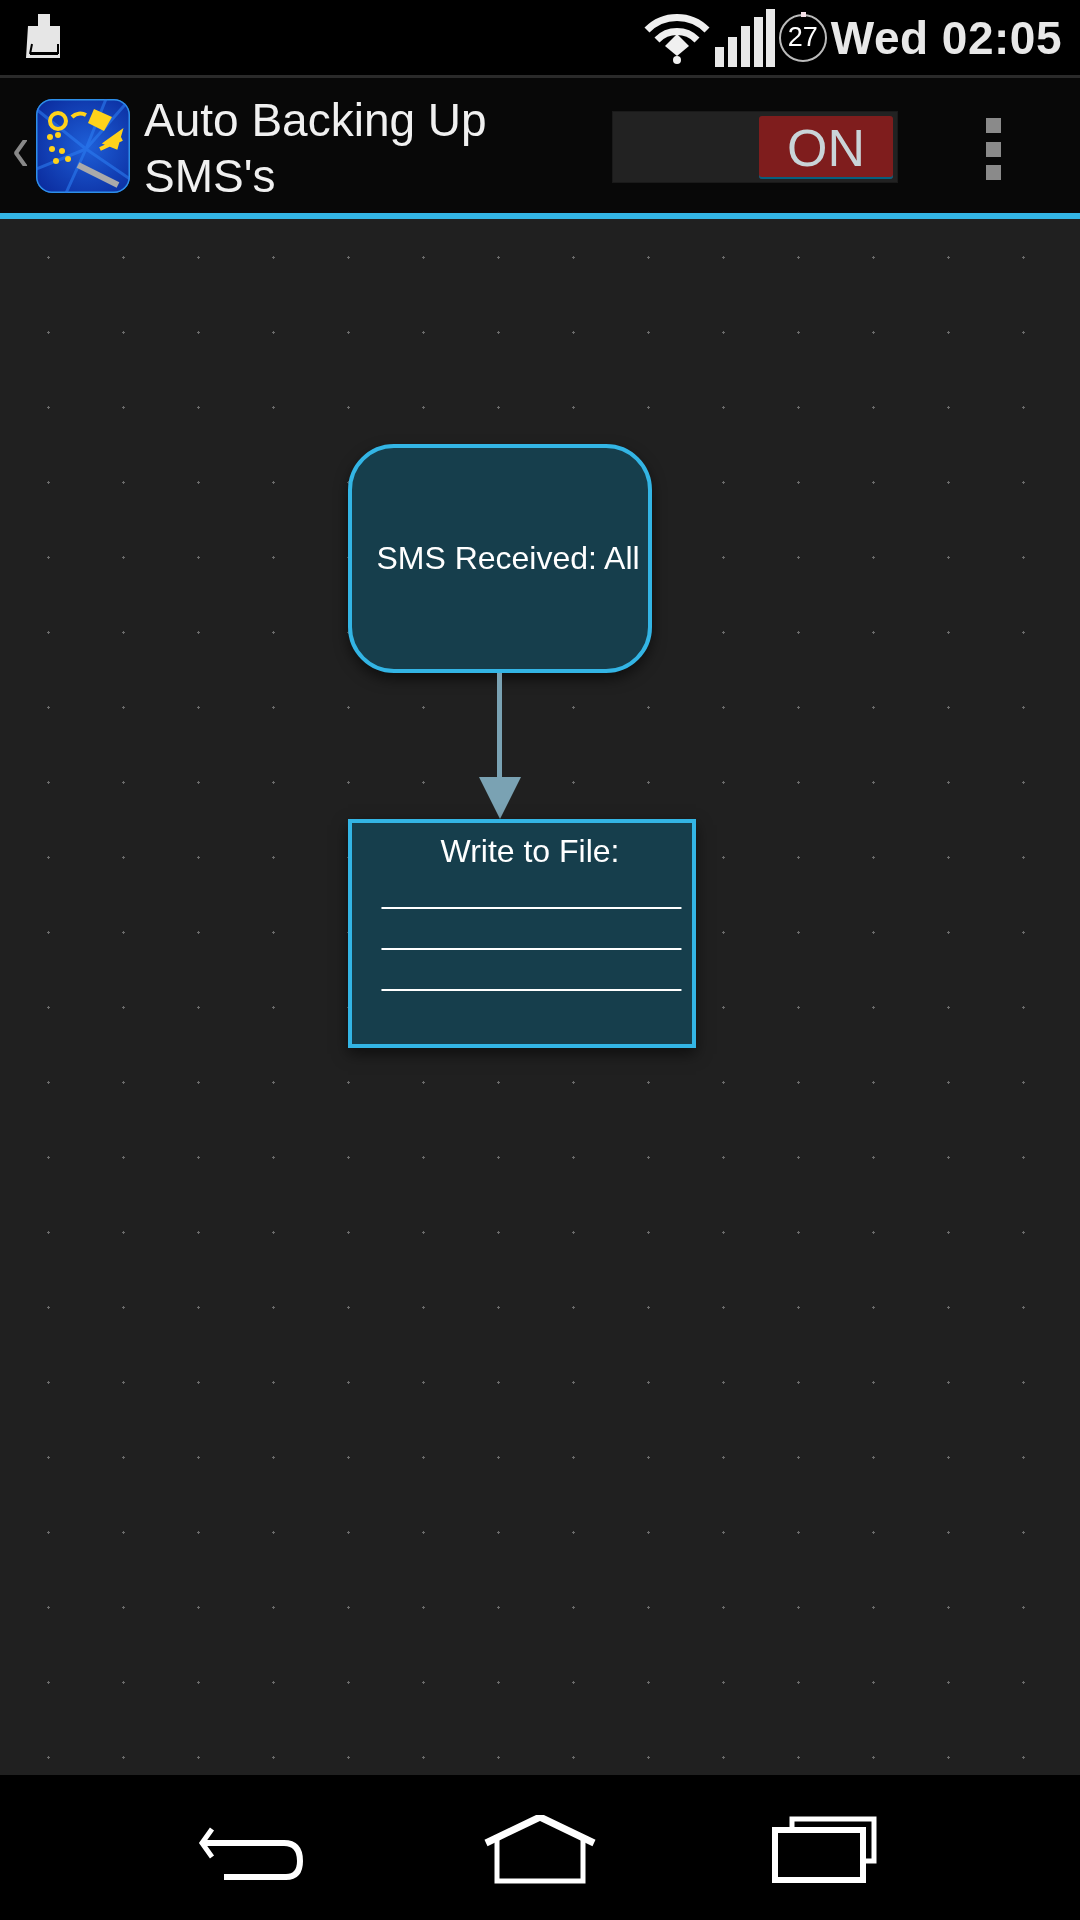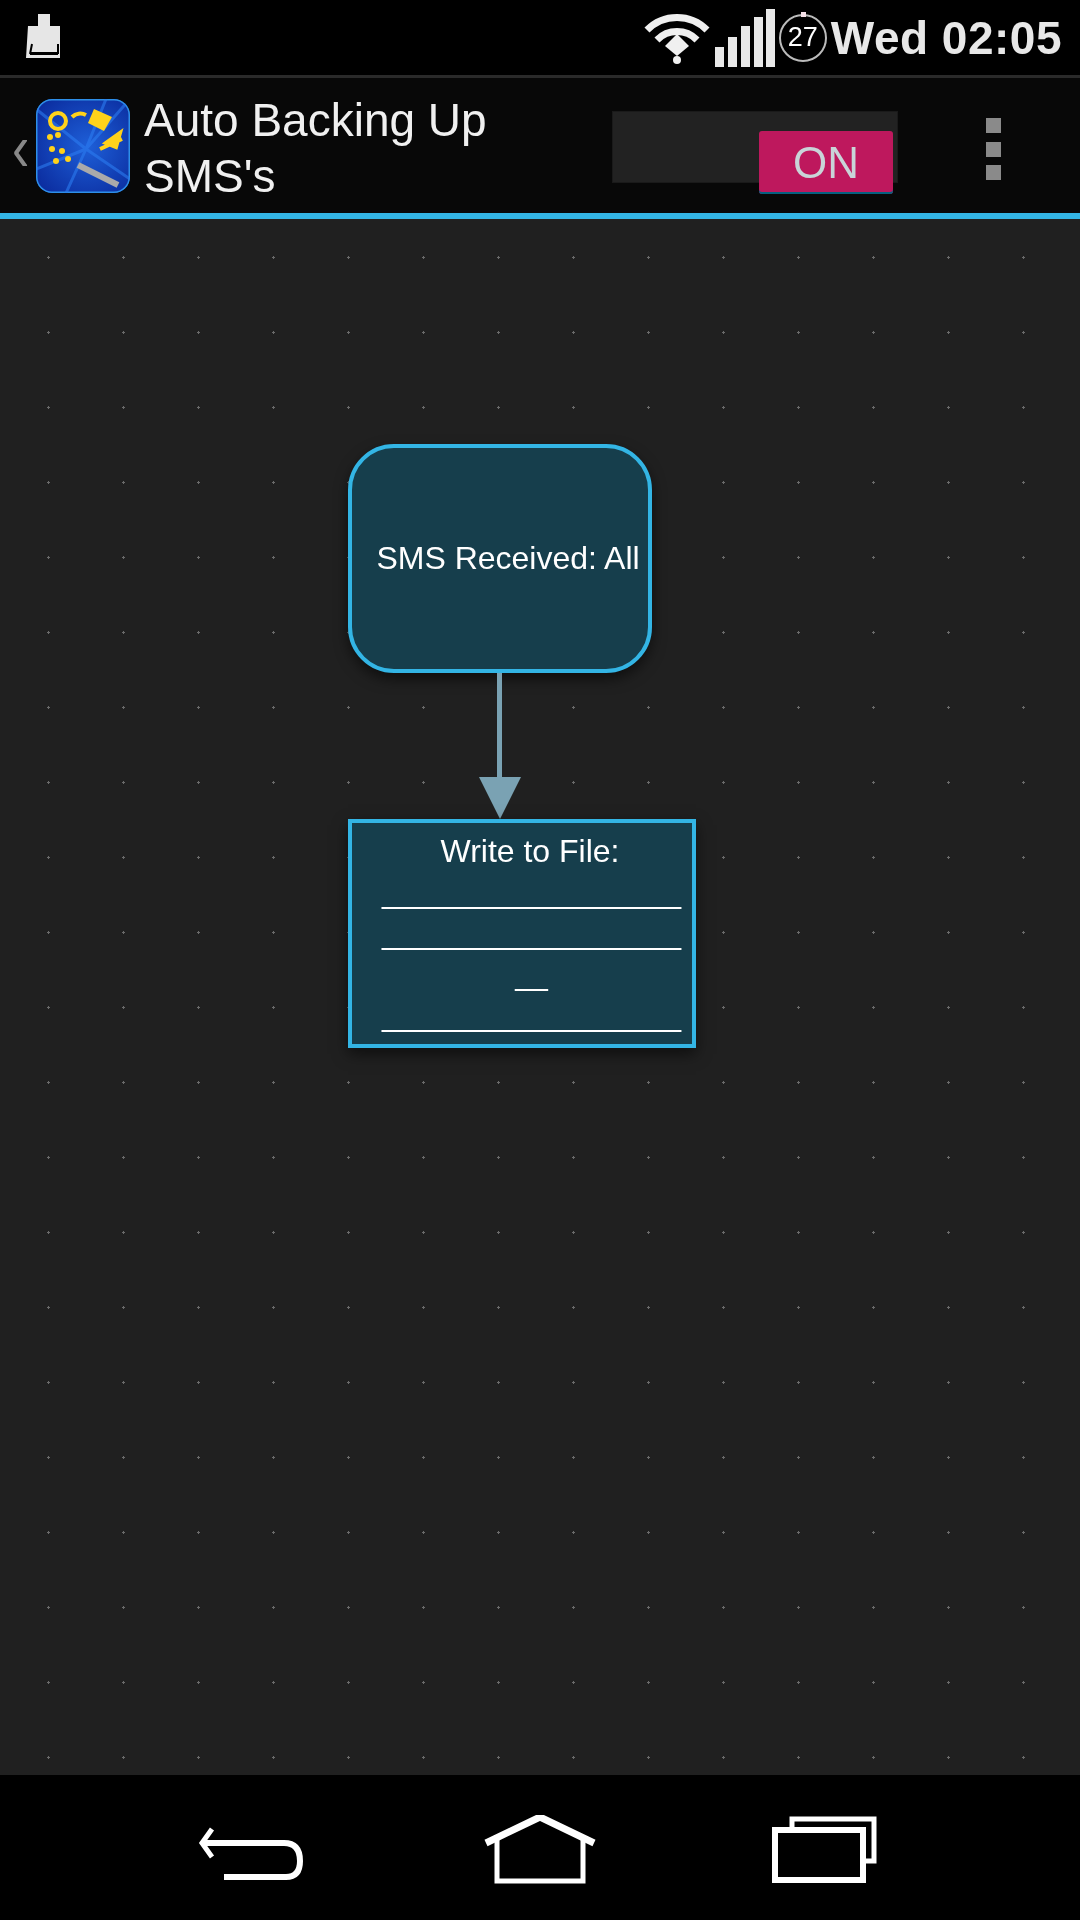--- a/index.html
+++ b/index.html
@@ -10,21 +10,21 @@
   .sb-right { position:absolute; right:18px; top:0; height:75px; display:flex; align-items:center; gap:4px; }
   .sb-clock { font-size:46px; color:#e8e8e8; letter-spacing:0.5px;font-weight:bold; }
   .sb-badge { width:48px; height:48px; border:2px solid #bbb; border-radius:50%; box-sizing:border-box; display:flex; align-items:center; justify-content:center; font-size:27px; color:#fff; position:relative; }
   .sb-badge::after { content:""; position:absolute; top:-4px; left:20px; width:5px; height:5px; background:#f5e0e8; }
   .action-bar { position:absolute; left:0; top:78px; width:1080px; height:135px; background:#080808; }
   .ab-blue { position:absolute; left:0; top:213px; width:1080px; height:6px; background:#33b5e5; }
   .up-chevron { position:absolute; left:12px; top:44px; font-size:52px; color:#888; line-height:1; transform:scaleY(1.3); }
   .app-icon { position:absolute; left:36px; top:21px; width:94px; height:94px; border-radius:16px; overflow:hidden; }
   .app-title { position:absolute; left:144px; top:14px; font-size:46px; line-height:56px; color:#f0f0f0; }
   .toggle { position:absolute; left:612px; top:33px; width:286px; height:72px; background:#222; box-sizing:border-box; border:1px solid #1a1a1a; }
-  .toggle-thumb { position:absolute; right:4px; top:19px; width:134px; height:63px; background:#be185d; border-radius:3px; box-shadow:inset 0 -2px 0 #06607f; display:flex; align-items:center; justify-content:center; font-size:44px; color:#c9d4d8; }
+  .toggle-thumb { position:absolute; right:4px; top:4px; width:134px; height:63px; background:#7f1d1d; border-radius:3px; box-shadow:inset 0 -2px 0 #06607f; display:flex; align-items:center; justify-content:center; font-size:52px; color:#c9d4d8; }
   .overflow { position:absolute; left:986px; top:40px; width:16px; height:62px; display:flex; flex-direction:column; justify-content:space-between; }
   .overflow span { display:block; width:15px; height:15px; background:#8a8a8a; }
   .canvas { position:absolute; left:0; top:219px; width:1080px; height:1556px; background-color:#202020;
     background-image: radial-gradient(circle, #6a6a6a 1px, transparent 1.3px);
     background-size:75px 75px; background-position:11px 1px; }
   .node { position:absolute; box-sizing:border-box; border:4px solid #33b5e5; background:#163e4c; color:#fff; text-align:center; box-shadow:0 6px 14px rgba(0,0,0,0.55);padding-left:16px; }
   .node-trigger { left:348px; top:225px; width:304px; height:229px; border-radius:46px; display:flex; align-items:center; justify-content:center; font-size:32px; }
   .node-action { left:348px; top:600px; width:348px; height:229px; border-radius:0; font-size:32px; line-height:41px; padding-top:8px; }
   .node-action .ln { display:block; white-space:nowrap; overflow:hidden; letter-spacing:-3px; }
   .connector { position:absolute; left:497px; top:454px; width:5px; height:110px; background:#7aa2b3; }
@@ -112,21 +112,20 @@
 <div class="canvas">
   <div class="node node-trigger">
     <span>SMS Received: All</span>
   </div>
   <div class="connector"></div>
   <div class="arrow"></div>
   <div class="node node-action">
     <span class="ln" style="letter-spacing:0">Write to File:</span>
     <span class="ln">____________________</span>
     <span class="ln">____________________</span>
-    <span class="ln">__</span>
     <span class="ln">____________________</span>
   </div>
 </div>
 
 <div class="nav-bar">
   <svg class="nav-btn" style="left:192px" viewBox="0 0 120 70">
     <path d="M20 14 L10 28 L20 42" stroke="#fff" stroke-width="5" fill="none"></path>
     <path d="M10 28 H92 Q108 28 108 46 Q108 62 94 62 H32" stroke="#fff" stroke-width="6" fill="none"></path>
   </svg>
   <svg class="nav-btn" style="left:480px" viewBox="0 0 120 70">

